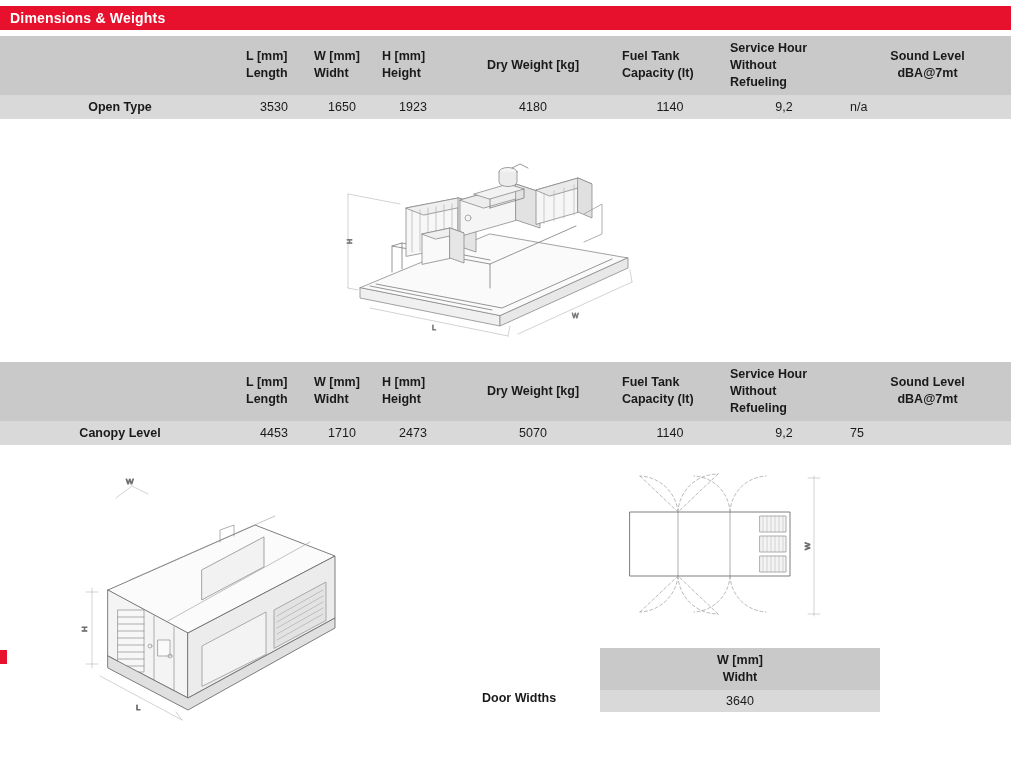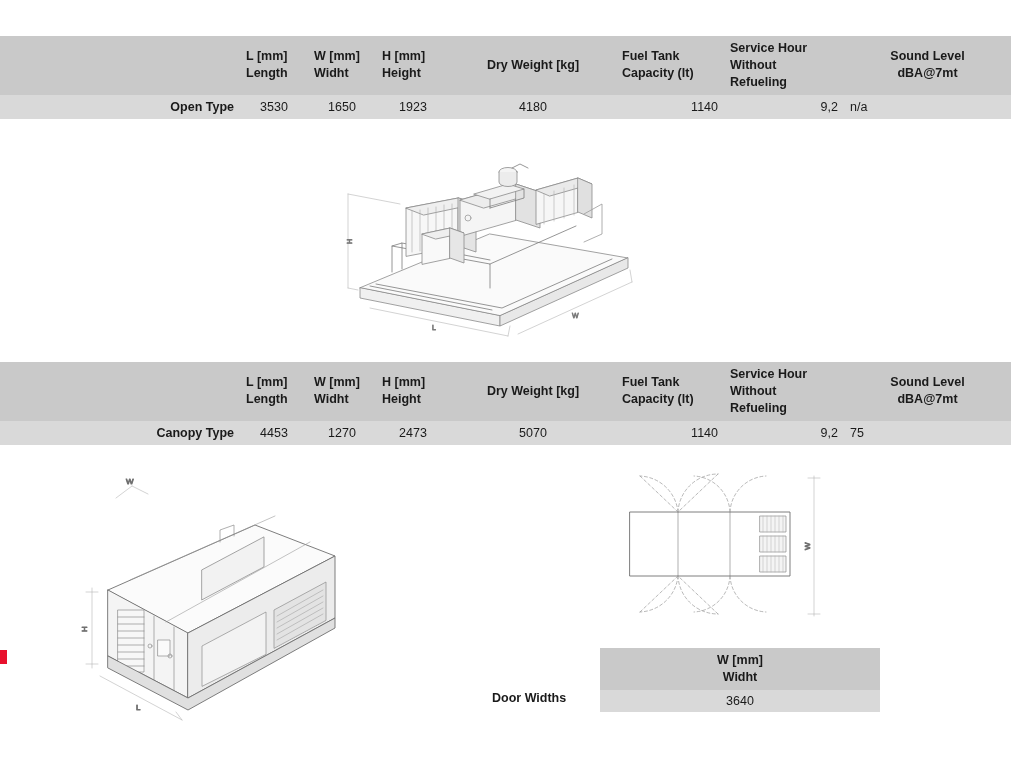--- a/index.html
+++ b/index.html
@@ -58,23 +58,23 @@
   .spec-table tbody tr {
     background: #d9d9d9;
   }
   .spec-table tbody td {
     font-size: 12.5px;
     color: #1a1a1a;
     padding: 5px 6px;
     border: none;
     height: 22px;
   }
-  .c-label { text-align: right; font-weight: bold; padding-left: 10px; }
+  .c-label { text-align: center; font-weight: bold; padding-left: 10px; }
   .c-num   { text-align: center; }
-  .c-num-l { text-align: right; }
+  .c-num-l { text-align: center; }
   .c-num-r { text-align: left; padding-right: 12px; }
 
   
   col.w-label { width: 240px; }
   col.w-l     { width: 68px; }
   col.w-w     { width: 68px; }
   col.w-h     { width: 74px; }
   col.w-dry   { width: 166px; }
   col.w-fuel  { width: 108px; }
   col.w-serv  { width: 120px; }
@@ -129,20 +129,23 @@
     height: 14px;
     background: #e8112d;
   }
   .nowrap { white-space: nowrap; }
 </style>
 </head>
 <body>
 
 <div class="page">
 
+  <div class="title-bar">
+    <span>Dimensions &amp; Weights</span>
+  </div>
 
   <div class="edge-marker"></div>
 
   <table class="spec-table" style="top:36px;">
     <colgroup>
       <col class="w-label">
         <col class="w-l">
         <col class="w-w">
         <col class="w-h">
       <col class="w-dry">
@@ -308,23 +311,23 @@
           <div class="nowrap">Refueling</div>
         </th>
         <th class="th-center">
           <div class="nowrap">Sound Level</div>
           <div class="nowrap">dBA@7mt</div>
         </th>
       </tr>
     </thead>
     <tbody>
       <tr>
-        <td class="c-label">Canopy Type</td>
+        <td class="c-label">Canopy Level</td>
         <td class="c-num">4453</td>
-        <td class="c-num">1270</td>
+        <td class="c-num">1710</td>
         <td class="c-num">2473</td>
         <td class="c-num">5070</td>
         <td class="c-num-l">1140</td>
         <td class="c-num-l">9,2</td>
         <td class="c-num-r">75</td>
       </tr>
     </tbody>
   </table>
 
   <div class="drawing" style="left:70px; top:470px;">
@@ -440,21 +443,21 @@
 
       <g stroke="#b5b5b5" stroke-width="0.6">
         <line x1="204" y1="6" x2="204" y2="146"></line>
         <line x1="198" y1="8" x2="210" y2="8"></line>
         <line x1="198" y1="144" x2="210" y2="144"></line>
       </g>
       <text x="200" y="80" font-size="8" fill="#7d7d7d" font-family="'Liberation Sans', sans-serif" transform="rotate(-90 200 80)">W</text>
     </svg>
   </div>
 
-  <div class="door-label" style="left:492px; top:691px;">Door Widths</div>
+  <div class="door-label" style="left:482px; top:691px;">Door Widths</div>
 
   <table class="door-table" style="left:600px; top:648px;">
     <thead>
       <tr>
         <th>
           <div>W [mm]</div>
           <div>Widht</div>
         </th>
       </tr>
     </thead>

